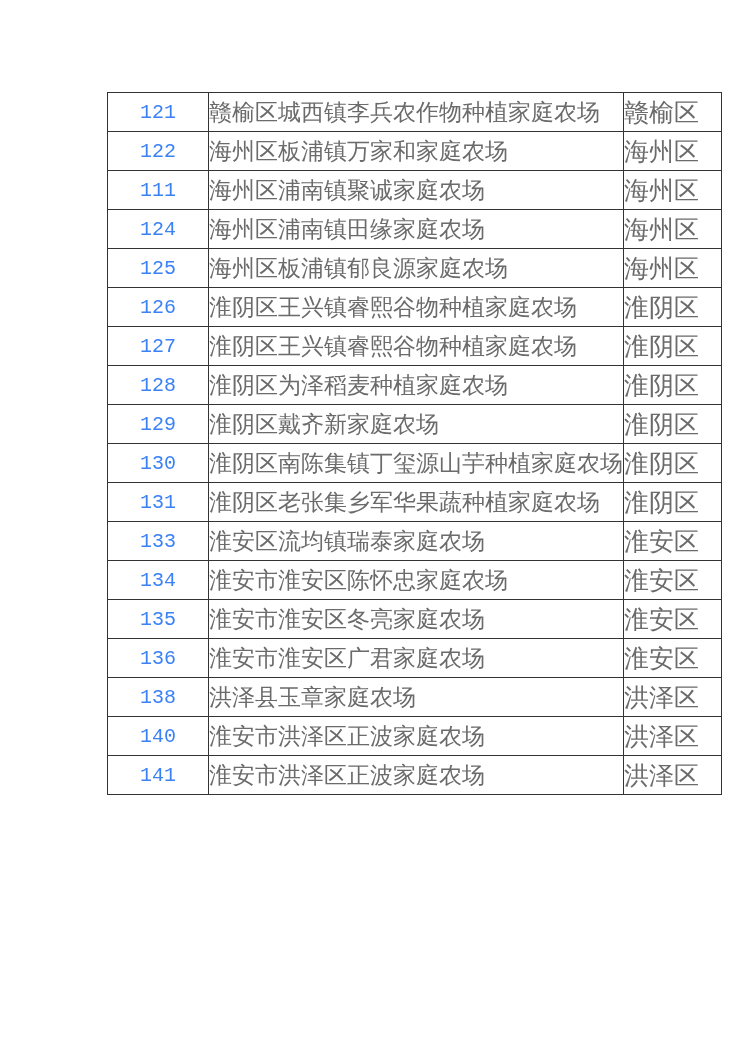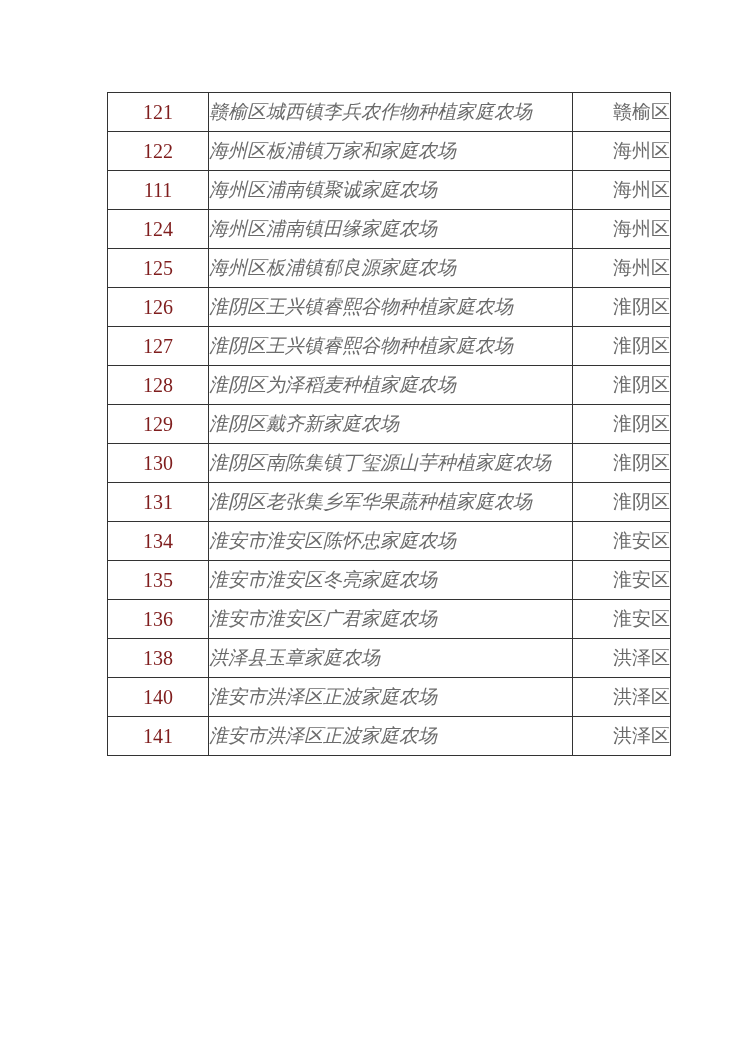--- a/index.html
+++ b/index.html
@@ -32,37 +32,36 @@
     padding: 0;
     vertical-align: middle;
     overflow: hidden;
     white-space: nowrap;
     box-sizing: border-box;
   }
   td.col-no {
     width: 101px;
     text-align: center;
     padding-left: 40px;
-    font-family: Liberation Serif, serif;
+    font-family: Liberation Mono, monospace;
     font-size: 20px;
-    color: #7f1d1d;
+    color: #3b82f6;
   }
   td.col-name {
     width: 364px;
     text-align: left;
     padding-left: 20px;
-    font-size: 19px;
+    font-size: 23px;
     color: #6b6b6b;
     letter-spacing: 0px;
-    font-style: italic;
   }
   td.col-district {
     width: 98px;
-    text-align: right;
-    font-size: 19px;
+    text-align: left;
+    font-size: 25px;
     color: #6b6b6b;
   }
 </style>
 </head>
 <body>
 
 <div class="page">
   <table class="doc-table">
     <tbody>
   <tr>
@@ -125,20 +124,25 @@
     <td class="col-district">淮阴区</td>
   </tr>
 
   <tr>
     <td class="col-no">131</td>
     <td class="col-name">淮阴区老张集乡军华果蔬种植家庭农场</td>
     <td class="col-district">淮阴区</td>
   </tr>
 
 
+  <tr>
+    <td class="col-no">133</td>
+    <td class="col-name">淮安区流均镇瑞泰家庭农场</td>
+    <td class="col-district">淮安区</td>
+  </tr>
 
   <tr>
     <td class="col-no">134</td>
     <td class="col-name">淮安市淮安区陈怀忠家庭农场</td>
     <td class="col-district">淮安区</td>
   </tr>
 
   <tr>
     <td class="col-no">135</td>
     <td class="col-name">淮安市淮安区冬亮家庭农场</td>

